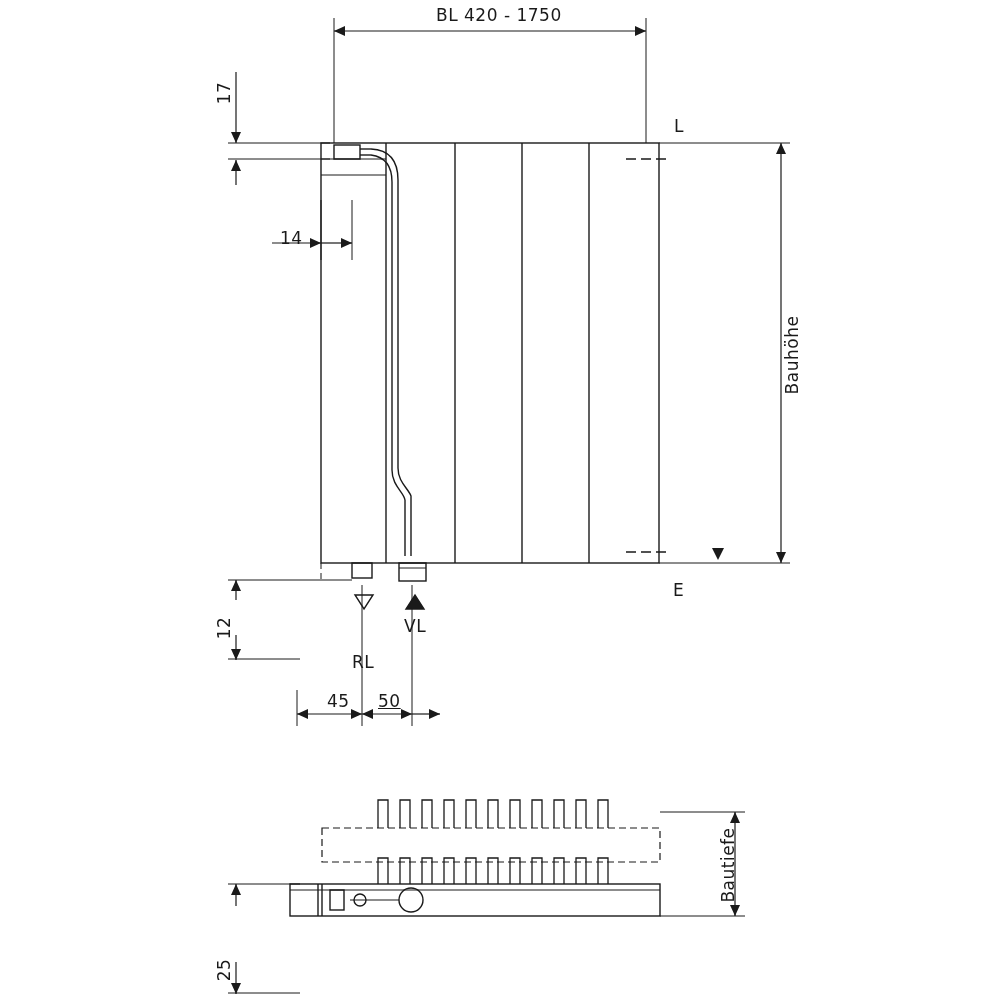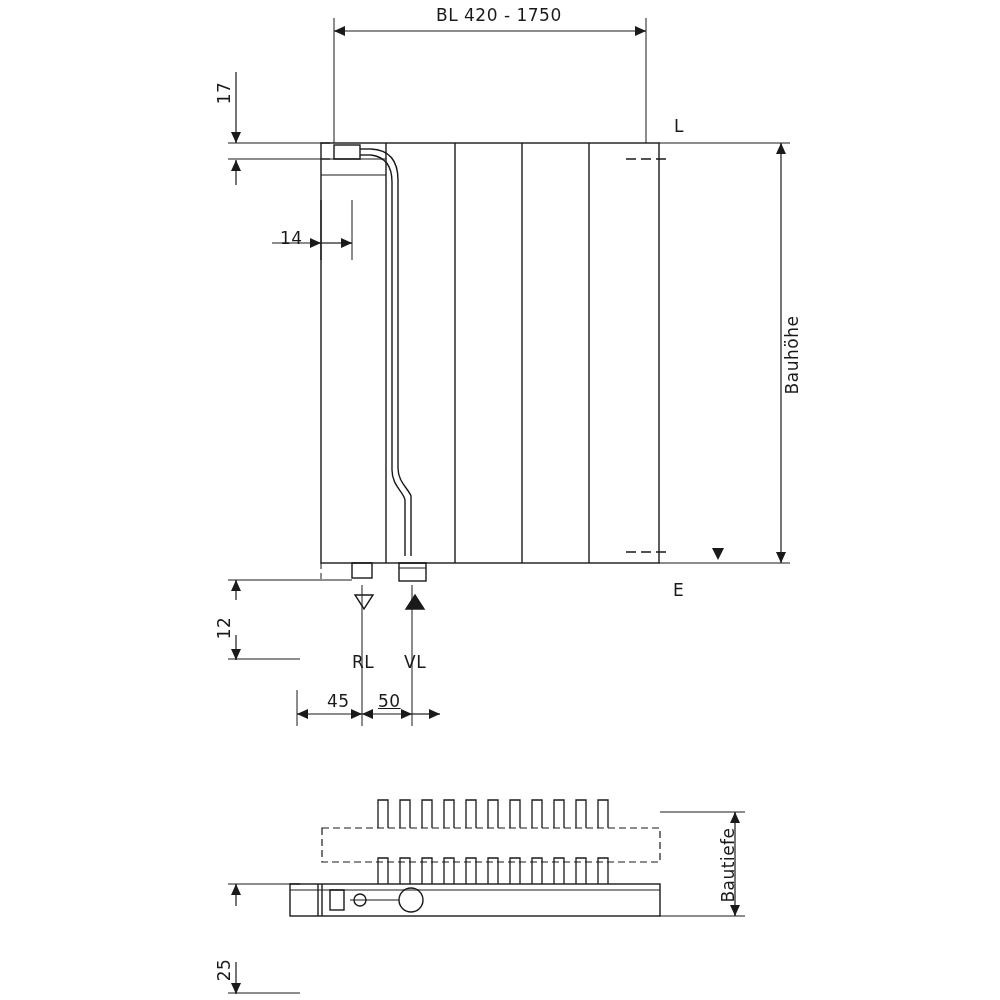--- a/index.html
+++ b/index.html
@@ -195,21 +195,21 @@
   <div class="lbl" style="left:272px; top:228px;margin-left:8px;">14</div>
 
   <div class="lbl rot90" style="left:753px; top:345px;">Bauhöhe</div>
 
   <div class="lbl" style="left:674px; top:116px;">L</div>
   <div class="lbl" style="left:673px; top:580px;">E</div>
 
   <div class="lbl rot90" style="left:213px; top:618px;">12</div>
 
   <div class="lbl" style="left:352px; top:616px;margin-top:36px;">RL</div>
-  <div class="lbl" style="left:404px; top:616px;margin-top:36px;">VL</div>
+  <div class="lbl" style="left:404px; top:616px;">VL</div>
 
   <div class="lbl" style="left:327px; top:691px;">45</div>
   <div class="lbl" style="left:378px; top:691px;text-decoration:underline;">50</div>
 
   <div class="lbl rot90" style="left:690px; top:855px;">Bautiefe</div>
 
   <div class="lbl rot90" style="left:213px; top:960px;">25</div>
 
 </div>
 

